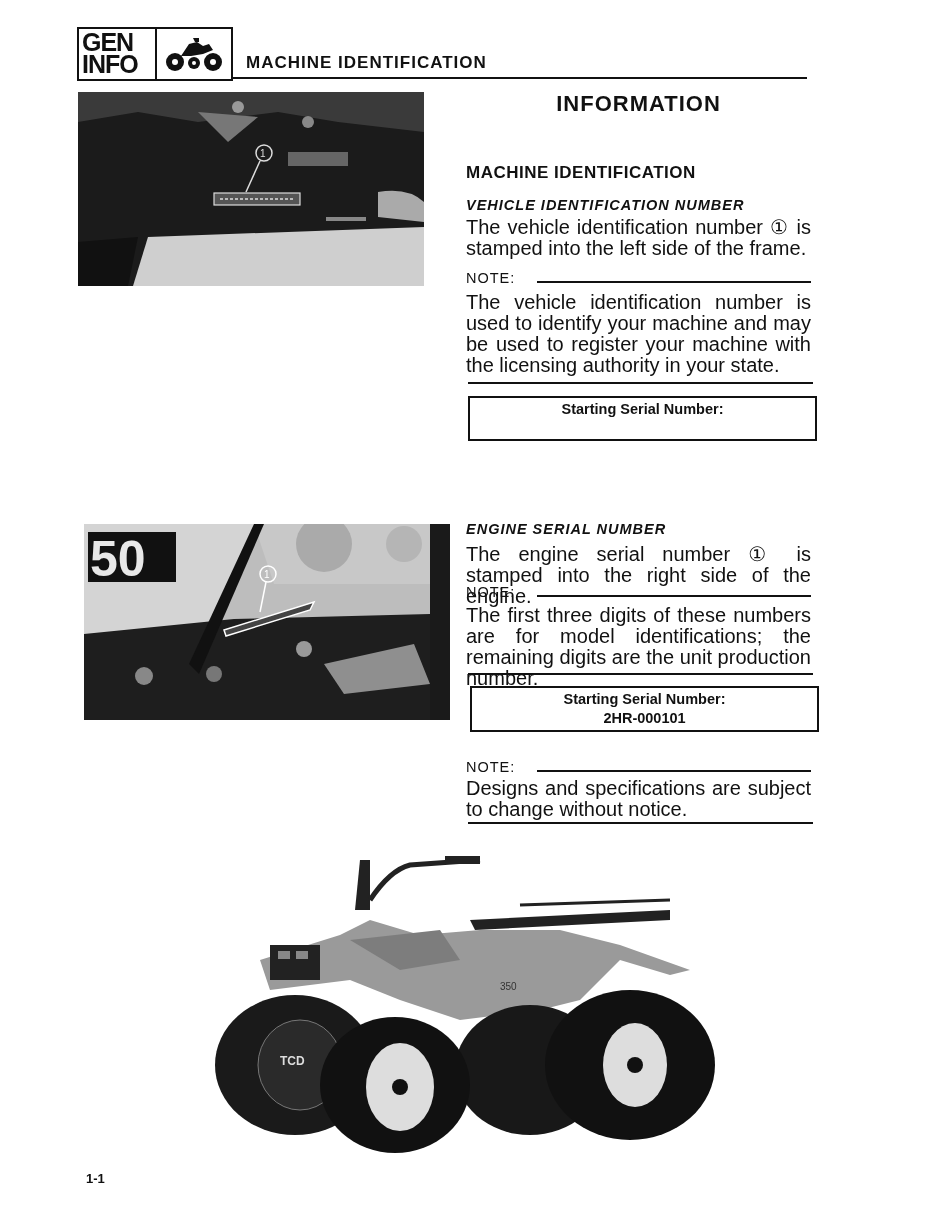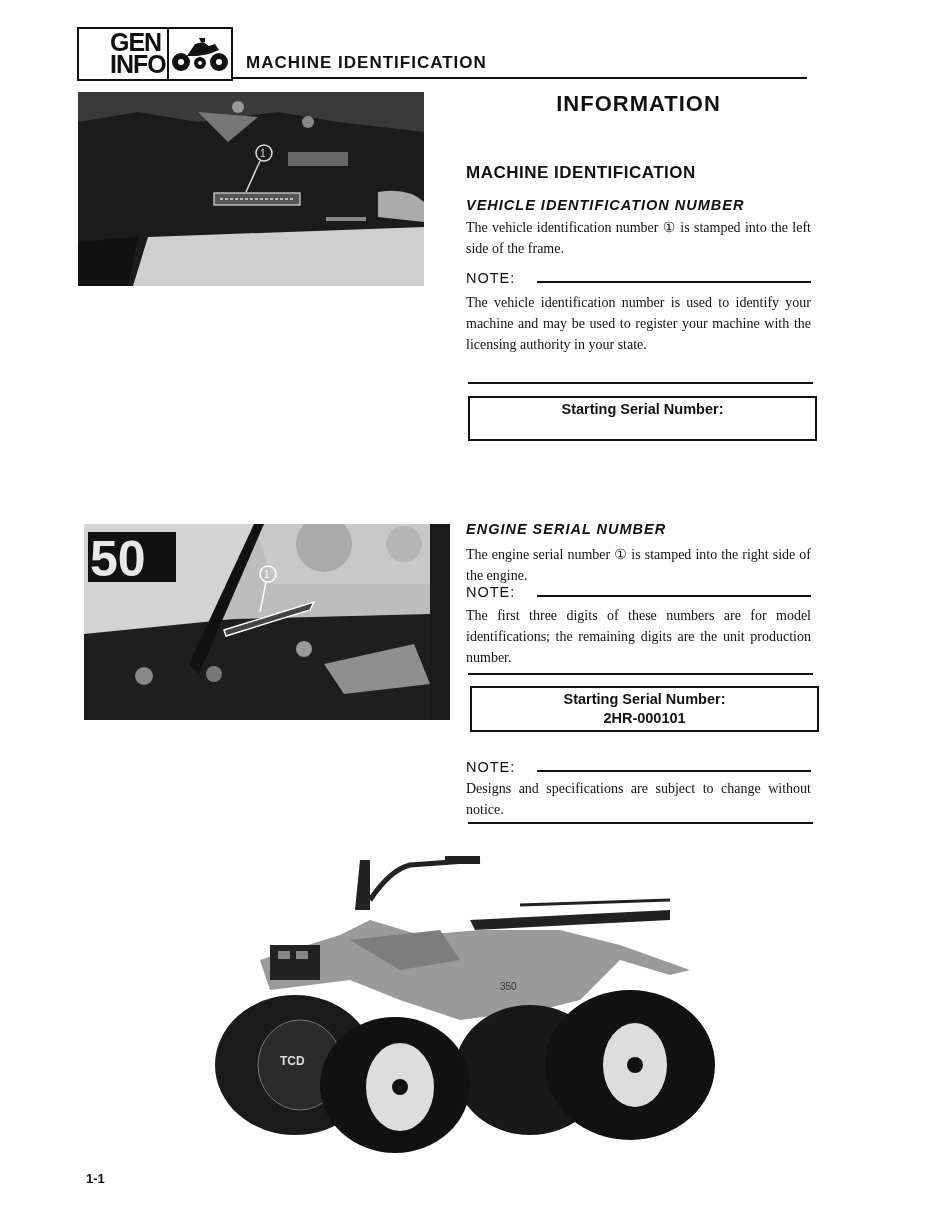--- a/index.html
+++ b/index.html
@@ -3,37 +3,37 @@
 <meta charset="utf-8">
 <style>
   html, body { margin:0; padding:0; background:#ffffff; }
   body { width:935px; height:1210px; position:relative; overflow:hidden;
          font-family:"Liberation Sans", sans-serif; color:#111; }
   .abs { position:absolute; }
 
   
   .badge { left:77px; top:27px; width:152px; height:50px; border:2px solid #111; display:flex; }
   .badge-text { width:78px; border-right:2px solid #111; font-weight:bold; font-size:25px; line-height:22px;
-                letter-spacing:-1px; padding:2px 0 0 3px; box-sizing:border-box;margin-left:28px; }
+                letter-spacing:-1px; padding:2px 0 0 3px; box-sizing:border-box; }
   .badge-icon { flex:1; display:flex; align-items:center; justify-content:center; }
   .header-title { left:246px; top:53px; font-size:17px; letter-spacing:1px; font-weight:bold; }
   .header-rule { left:232px; top:77px; width:575px; height:2px; background:#111; }
 
   
   .photo { background:#1a1a1a; overflow:hidden; }
   .photo1 { left:78px; top:92px; width:346px; height:194px; }
   .photo2 { left:84px; top:524px; width:366px; height:196px; }
 
   
   .col { left:466px; width:345px; }
   .gen-title { left:466px; width:345px; top:88px; text-align:center; font-weight:bold; font-size:22px;
                letter-spacing:1px; line-height:31px; }
   .h-machine { top:163px; font-weight:bold; font-size:17px; letter-spacing:0.5px; }
   .h-sub { font-weight:bold; font-size:14.5px; letter-spacing:1px;font-style:italic; }
-  .para { font-size:14px; line-height:21px; text-align:justify; text-align-last:left;font-family:Liberation Serif, serif; }
+  .para { font-size:20px; line-height:21px; text-align:justify; text-align-last:left; }
   .note-row { display:flex; align-items:flex-end; font-weight:normal; font-size:14.5px; letter-spacing:1px;gap:19px; }
   .note-row .line { flex:1; border-bottom:2px solid #111; margin-left:3px; margin-bottom:3px; }
   .rule { height:2px; background:#111; }
 
   .serial-box { border:2px solid #111; text-align:center; font-weight:bold; font-size:14.5px; line-height:19px;
                 padding:2px 16px; box-sizing:border-box; }
 
   .page-num { left:86px; top:1171px; font-size:13px; font-weight:bold; }
 
   .atv { left:200px; top:850px; width:520px; height:305px; }

